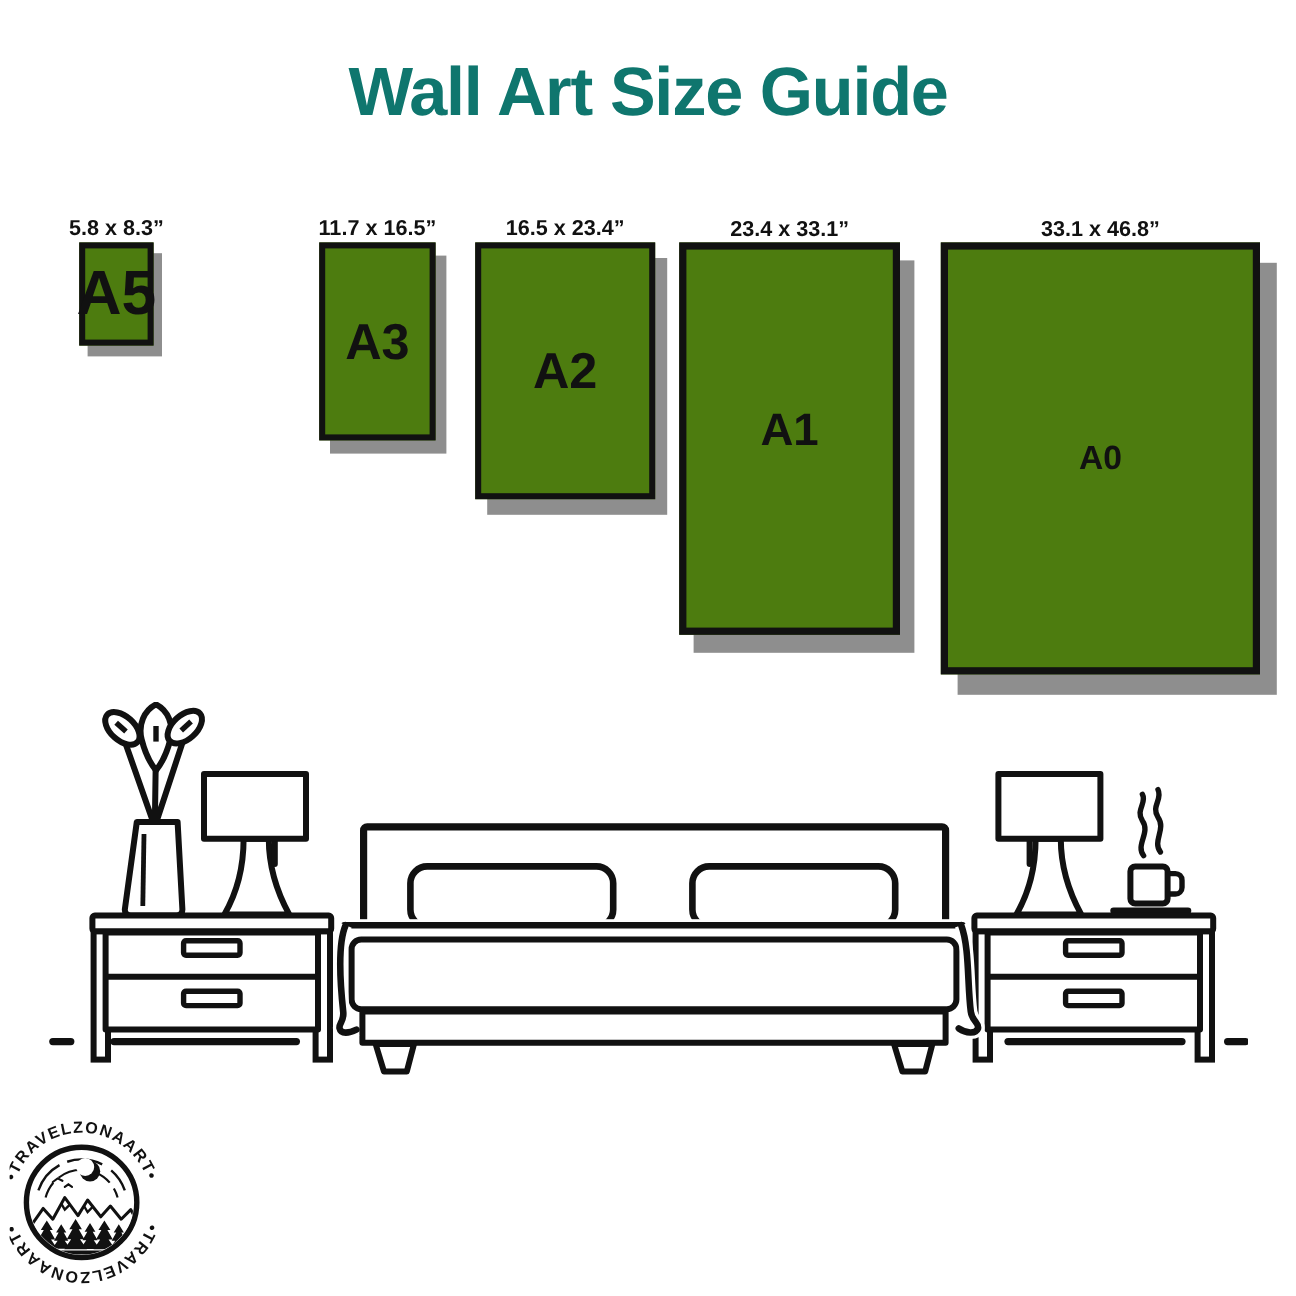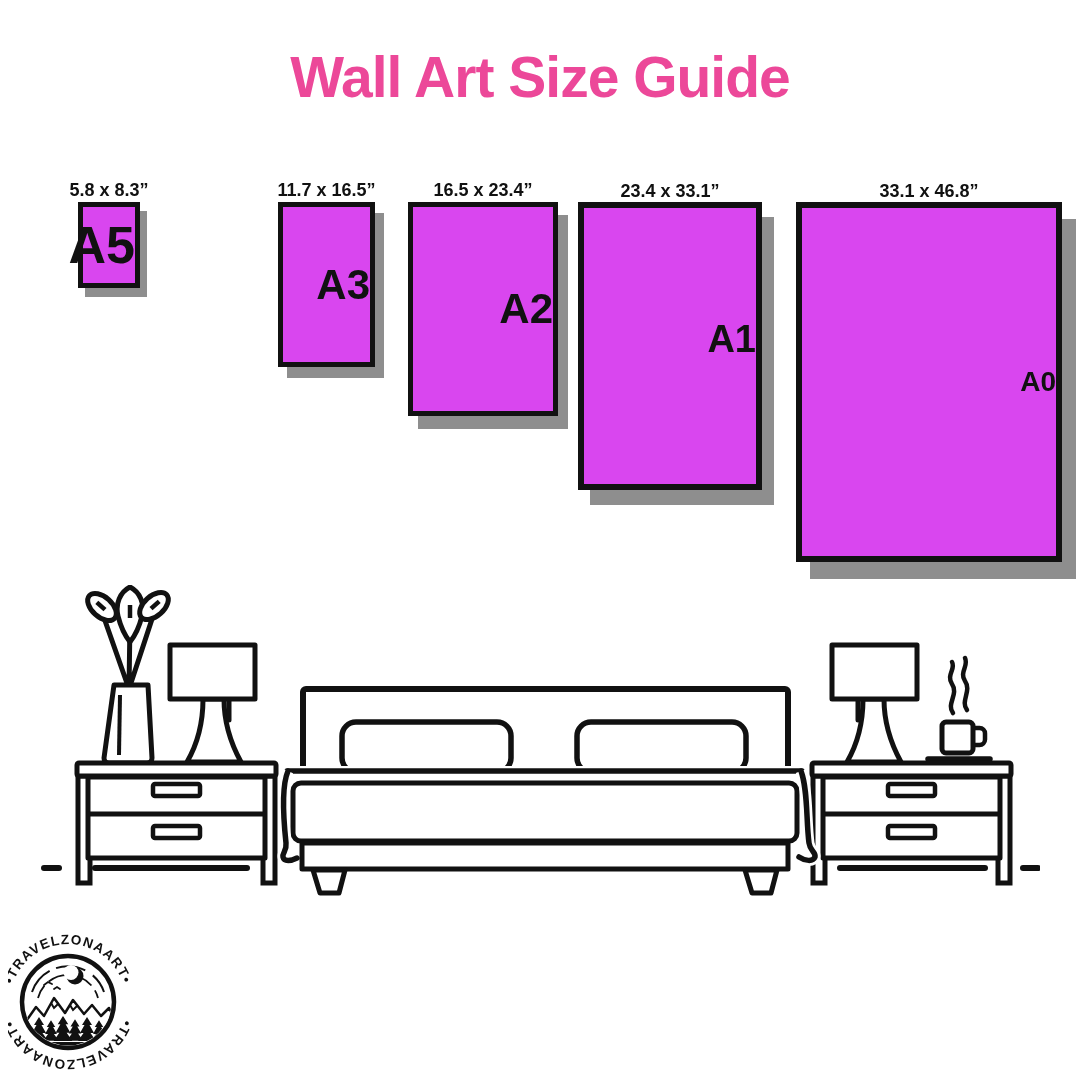--- a/index.html
+++ b/index.html
@@ -1,33 +1,33 @@
 <!DOCTYPE html>
 <html><head>
 <meta charset="utf-8">
 <style>
   html,body{margin:0;padding:0;background:#fff;}
   #canvas{position:relative;width:1080px;height:1080px;background:#fff;overflow:hidden;
           font-family:"Liberation Sans","DejaVu Sans",sans-serif;color:#111;}
   .title{position:absolute;top:44px;left:0;width:1080px;text-align:center;
-         font-size:57px;font-weight:800;letter-spacing:-1px;color:#ec4899;}
-  .paper{position:absolute;box-sizing:border-box;background:#d946ef;border:5px solid #111;
-         display:flex;align-items:center;justify-content:flex-end;margin-left:12px;}
+         font-size:57px;font-weight:800;letter-spacing:-1px;color:#0f766e;}
+  .paper{position:absolute;box-sizing:border-box;background:#4d7c0f;border:5px solid #111;
+         display:flex;align-items:center;justify-content:center;}
   .paper .dims{position:absolute;top:-27px;left:50%;transform:translateX(-50%);
                white-space:nowrap;font-size:18px;font-weight:bold;color:#111;}
   .paper .size-label{font-weight:bold;color:#111;line-height:1;}
   .p-a5{left:66px;top:202px;width:62px;height:86px;box-shadow:7px 9px 0 #8e8e8e;}
   .p-a5 .size-label{font-size:52px;}
   .p-a4{left:156px;top:202px;width:88px;height:114px;box-shadow:8px 10px 0 #8e8e8e;}
   .p-a4 .size-label{font-size:43px;}
   .p-a3{left:266px;top:202px;width:97px;height:165px;box-shadow:9px 11px 0 #8e8e8e;}
   .p-a3 .size-label{font-size:42px;}
   .p-a2{left:396px;top:202px;width:150px;height:214px;box-shadow:10px 13px 0 #8e8e8e;}
   .p-a2 .size-label{font-size:42px;}
-  .p-a1{left:566px;top:202px;width:184px;height:288px;border-width:6px;box-shadow:12px 15px 0 #8e8e8e;}
+  .p-a1{left:566px;top:202px;width:184px;height:327px;border-width:6px;box-shadow:12px 15px 0 #8e8e8e;}
   .p-a1 .size-label{font-size:38px;margin-top:-14px;}
   .p-a0{left:784px;top:202px;width:266px;height:360px;border-width:6px;box-shadow:14px 17px 0 #8e8e8e;}
   .p-a0 .size-label{font-size:28px;}
   .scene{position:absolute;left:40px;top:585px;width:1000px;height:315px;}
   .logo{position:absolute;left:8px;top:928px;width:128px;height:150px;}
   .website{position:absolute;left:587px;top:1002px;width:480px;text-align:center;
            font-size:48px;font-weight:800;letter-spacing:-0.5px;color:#111;}
 </style>
 </head>
 <body>

